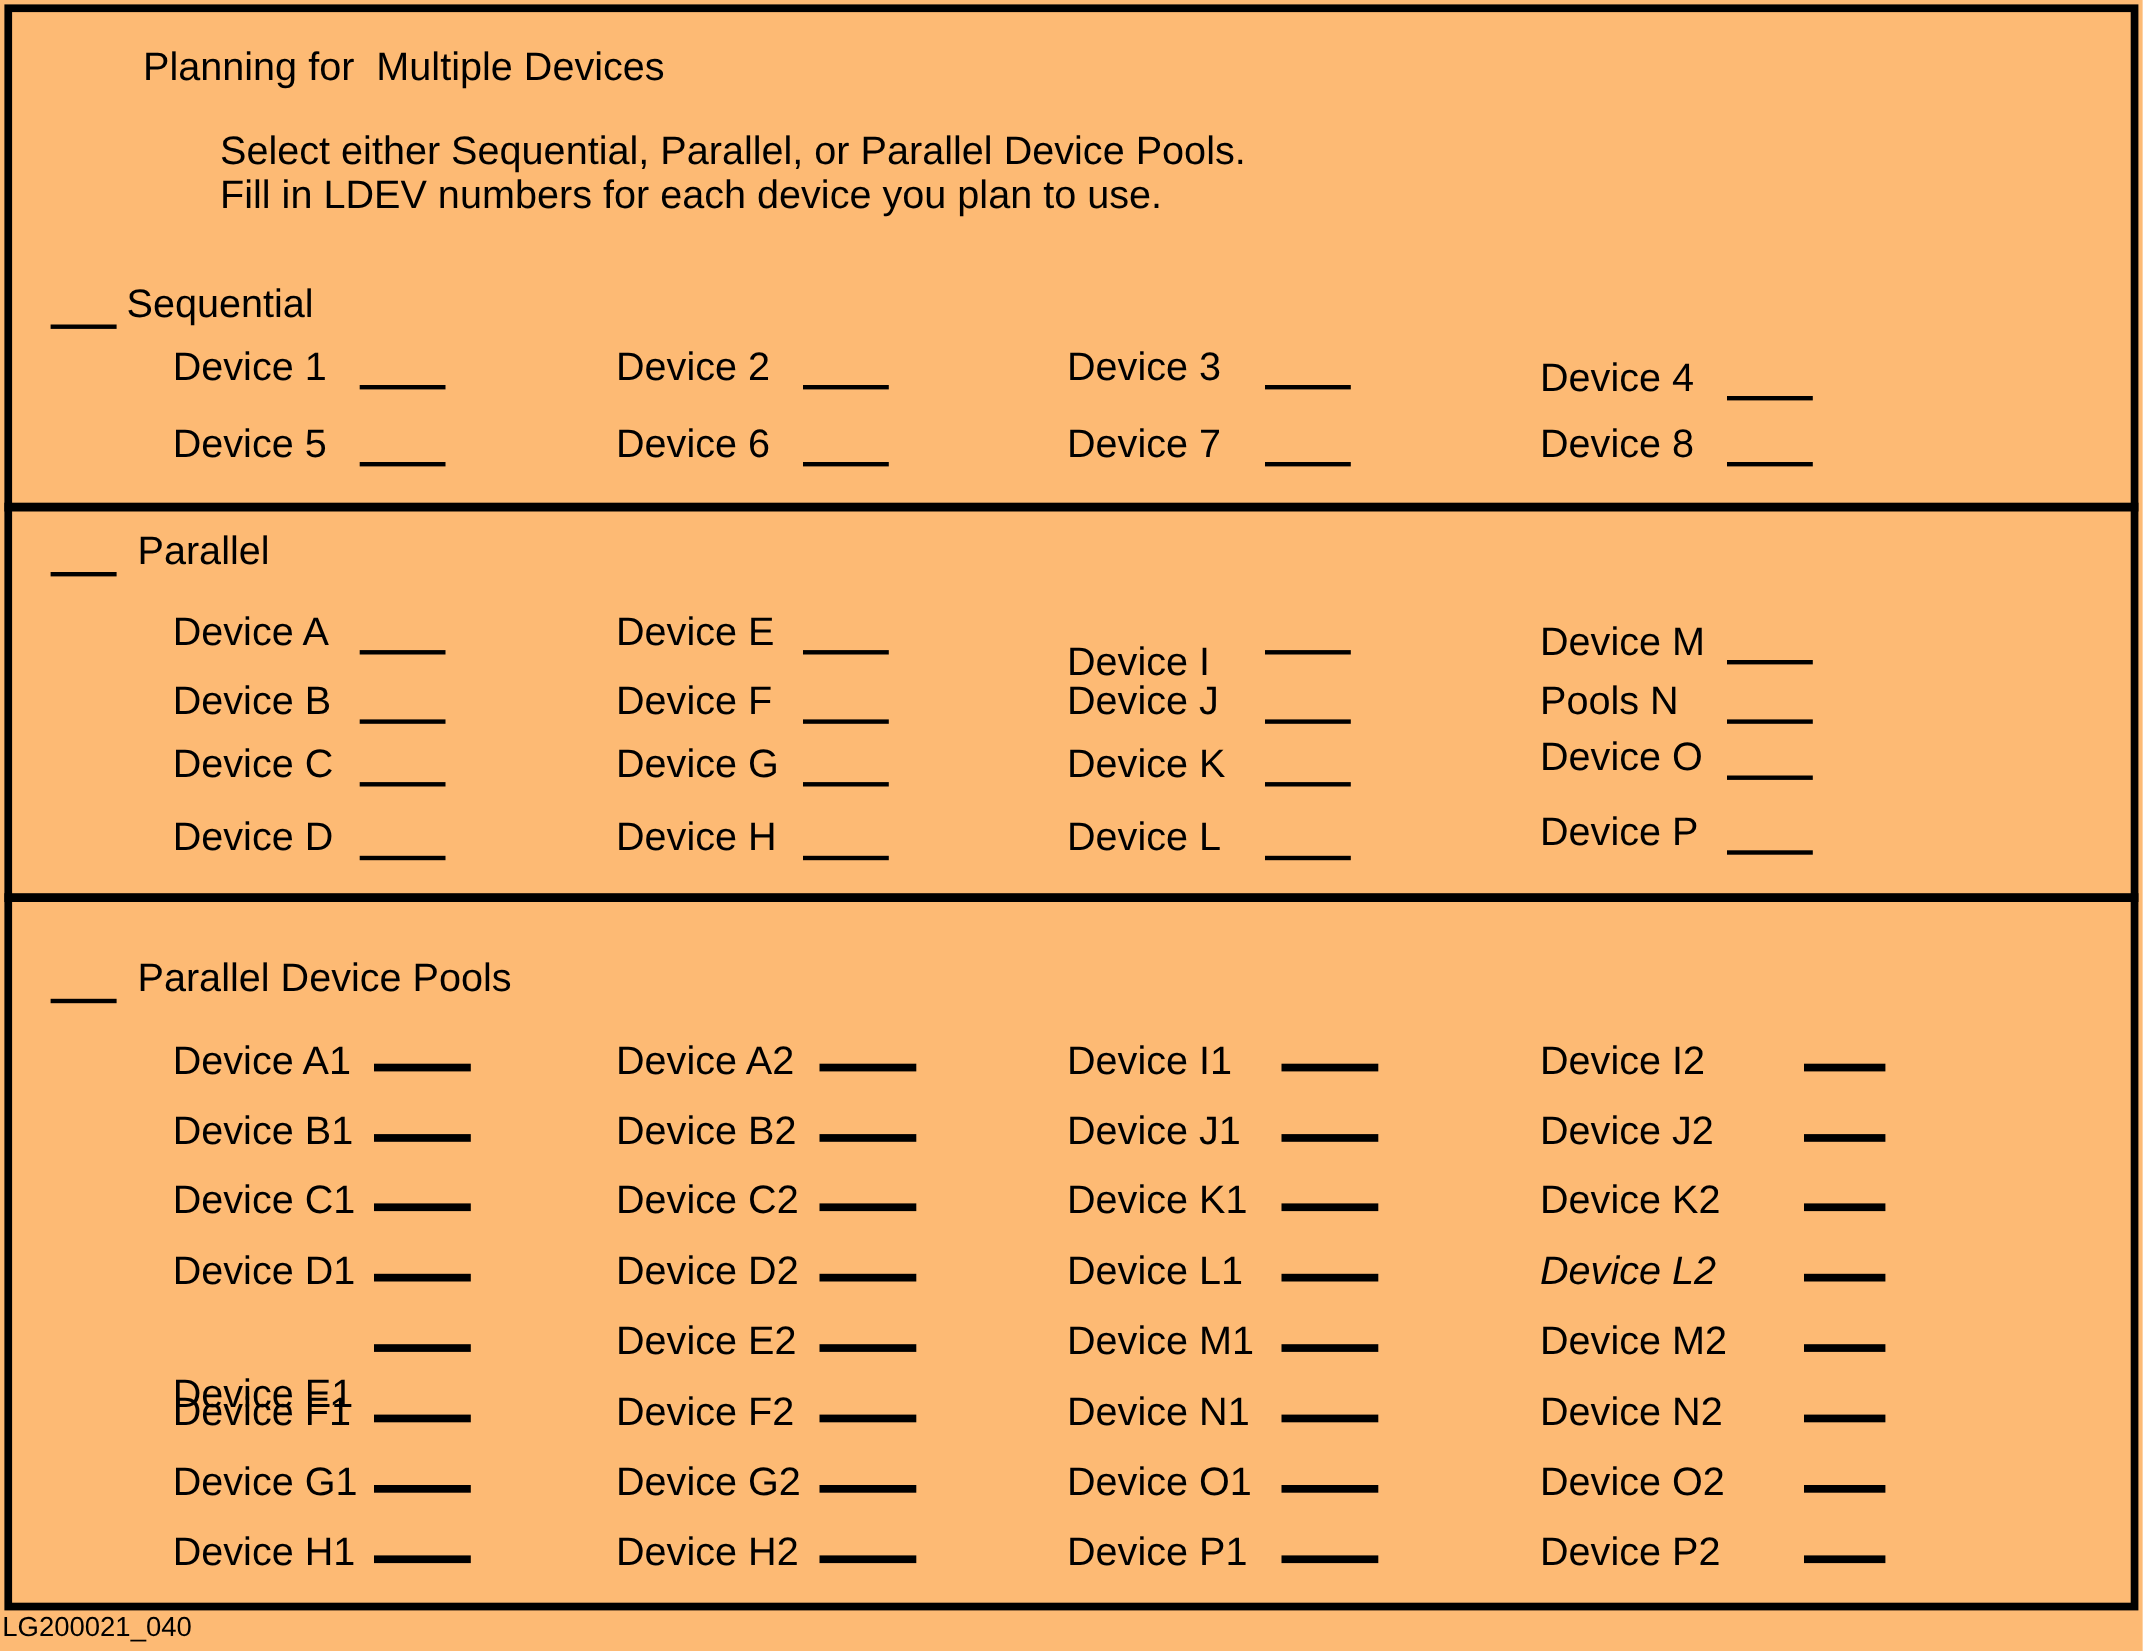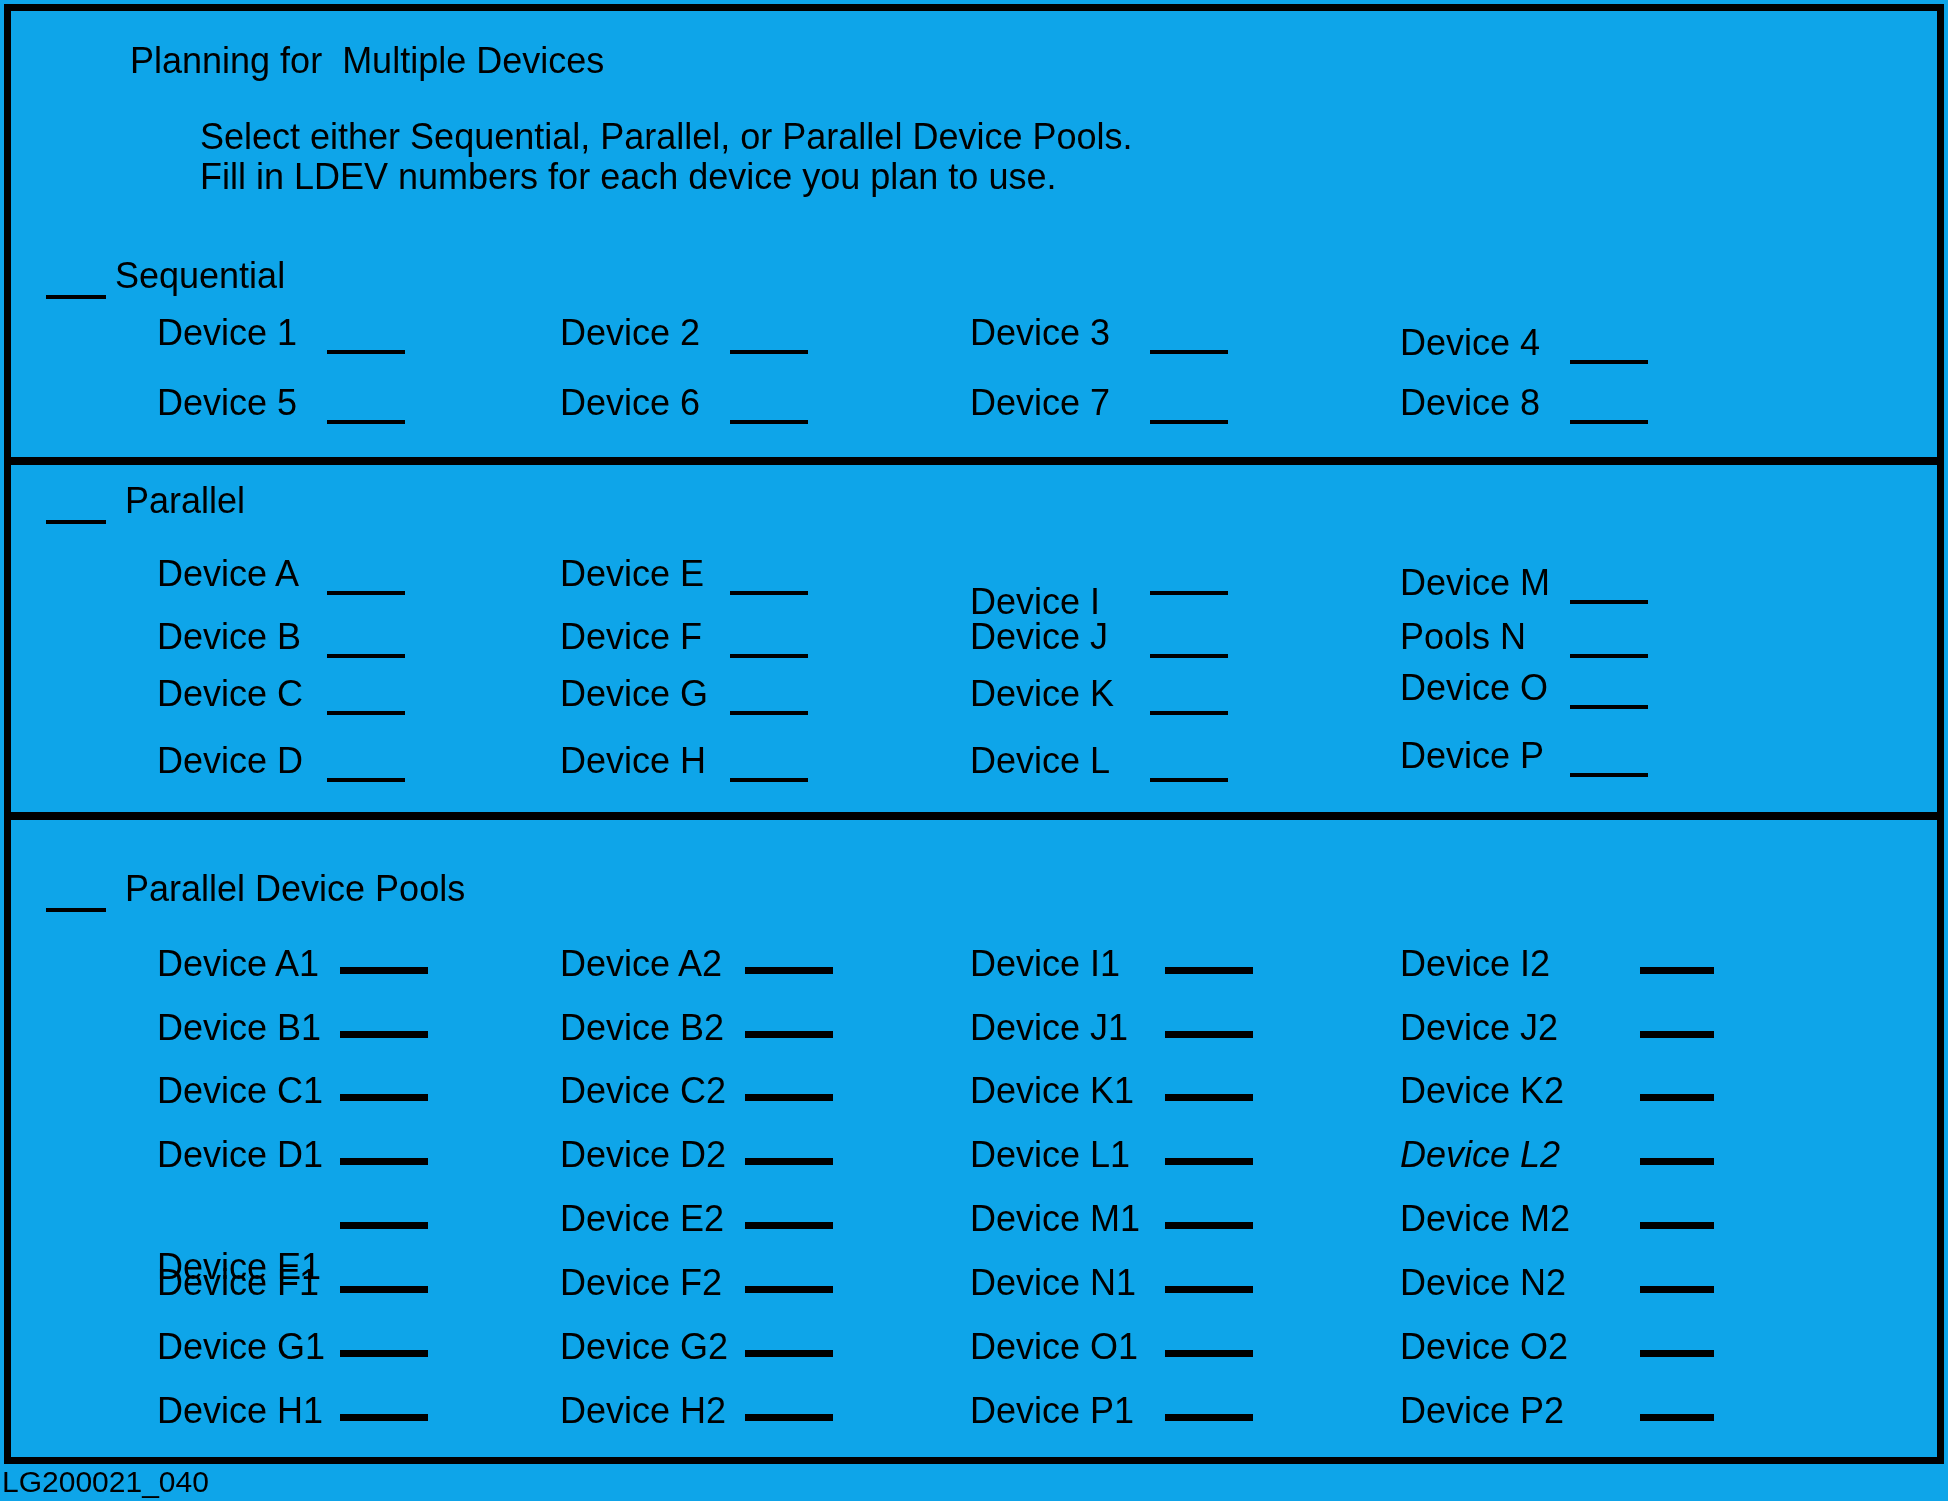--- a/index.html
+++ b/index.html
@@ -4,21 +4,21 @@
 <style>
   html, body {
     margin: 0;
     padding: 0;
     background: #ffffff;
   }
   #page {
     position: relative;
     width: 1948px;
     height: 1501px;
-    background: #0ea5e9;
+    background: #fdba74;
     overflow: hidden;
     font-family: "Liberation Sans", "DejaVu Sans", sans-serif;
     color: #000000;
   }
   .outer-box {
     position: absolute;
     box-sizing: border-box;
     left: 4px;
     top: 4px;
     width: 1940px;
@@ -61,21 +61,21 @@
   .blank-underscore { height: 4px; }
   .blank-dash { height: 7px; }
   .section-layer {
     position: absolute;
     left: 0; top: 0; right: 0; bottom: 0;
   }
   .figure-label {
     position: absolute;
     left: 2px;
     top: 1467px;
-    font-size: 30px;
+    font-size: 25px;
     line-height: 1.0;
   }
 </style>
 </head>
 <body>
 
 <div id="page">
 
   <div class="outer-box"></div>
   <div class="divider" style="top: 457px;"></div>

